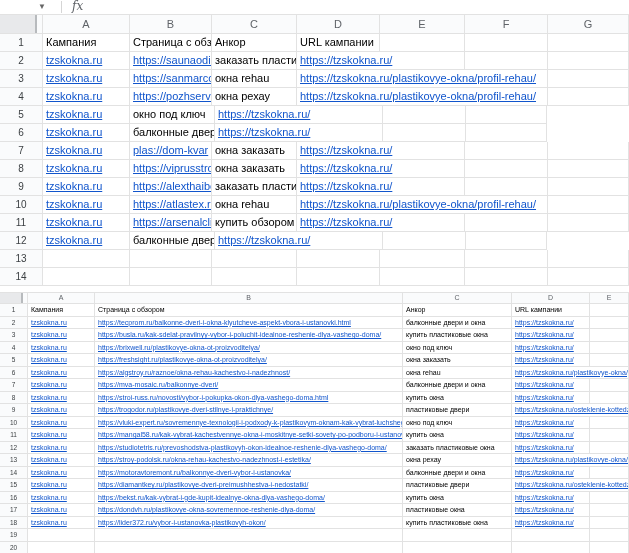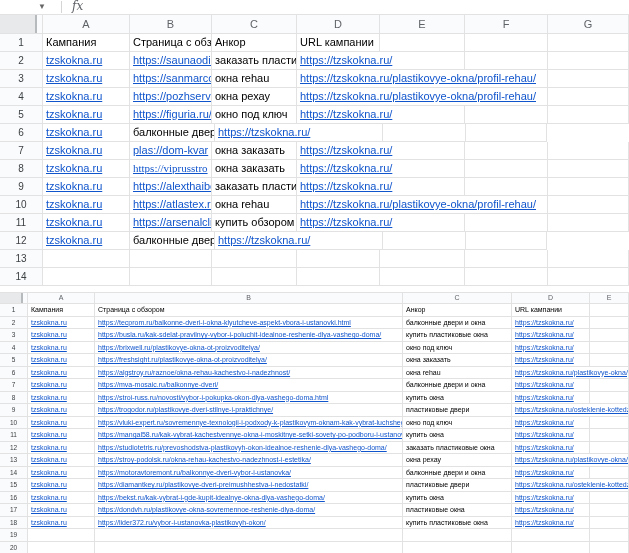--- a/index.html
+++ b/index.html
@@ -87,21 +87,20 @@
         <div class="rowhdr" style="width: 43px;">4</div>
         <div class="cell" style="width: 87px;"><span class="link">tzskokna.ru</span></div>
         <div class="cell" style="width: 82px;"><span class="link">https://pozhservi</span></div>
         <div class="cell" style="width: 85px;"><span>окна рехау</span></div>
         <div class="cell" style="width: 251px;"><span class="link">https://tzskokna.ru/plastikovye-okna/profil-rehau/</span></div>
         <div class="cell" style="width: 81px;"></div>
       </div>
       <div class="grid-row">
         <div class="rowhdr" style="width: 43px;">5</div>
         <div class="cell" style="width: 87px;"><span class="link">tzskokna.ru</span></div>
-        <div class="cell" style="width: 82px;"><span class="link">https://figuria.ru/</span></div>
         <div class="cell" style="width: 85px;"><span>окно под ключ</span></div>
         <div class="cell" style="width: 168px;"><span class="link">https://tzskokna.ru/</span></div>
         <div class="cell" style="width: 83px;"></div>
         <div class="cell" style="width: 81px;"></div>
       </div>
       <div class="grid-row">
         <div class="rowhdr" style="width: 43px;">6</div>
         <div class="cell" style="width: 87px;"><span class="link">tzskokna.ru</span></div>
         <div class="cell" style="width: 85px;"><span>балконные двер</span></div>
         <div class="cell" style="width: 168px;"><span class="link">https://tzskokna.ru/</span></div>
@@ -113,21 +112,21 @@
         <div class="cell" style="width: 87px;"><span class="link">tzskokna.ru</span></div>
         <div class="cell" style="width: 82px;"><span class="link">plas://dom-kvar</span></div>
         <div class="cell" style="width: 85px;"><span>окна заказать</span></div>
         <div class="cell" style="width: 168px;"><span class="link">https://tzskokna.ru/</span></div>
         <div class="cell" style="width: 83px;"></div>
         <div class="cell" style="width: 81px;"></div>
       </div>
       <div class="grid-row">
         <div class="rowhdr" style="width: 43px;">8</div>
         <div class="cell" style="width: 87px;"><span class="link">tzskokna.ru</span></div>
-        <div class="cell" style="width: 82px; font-family: Liberation Serif, serif;"><span class="link">https://viprusstro</span></div>
+        <div class="cell" style="width: 82px;"><span class="link">https://viprusstro</span></div>
         <div class="cell" style="width: 85px;"><span>окна заказать</span></div>
         <div class="cell" style="width: 168px;"><span class="link">https://tzskokna.ru/</span></div>
         <div class="cell" style="width: 83px;"></div>
         <div class="cell" style="width: 81px;"></div>
       </div>
       <div class="grid-row">
         <div class="rowhdr" style="width: 43px;">9</div>
         <div class="cell" style="width: 87px;"><span class="link">tzskokna.ru</span></div>
         <div class="cell" style="width: 82px;"><span class="link">https://alexthaibo</span></div>
         <div class="cell" style="width: 85px;"><span>заказать пласти</span></div>

